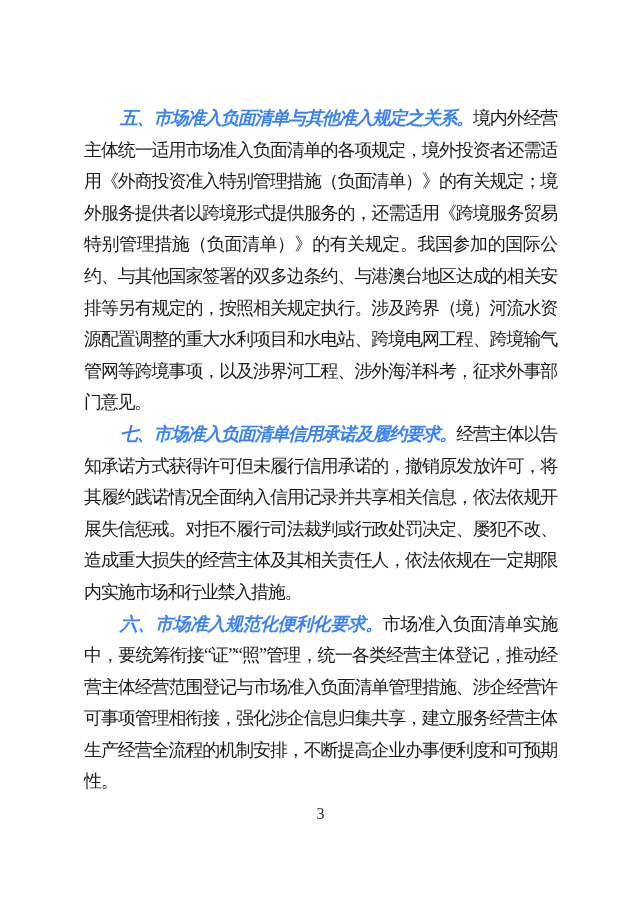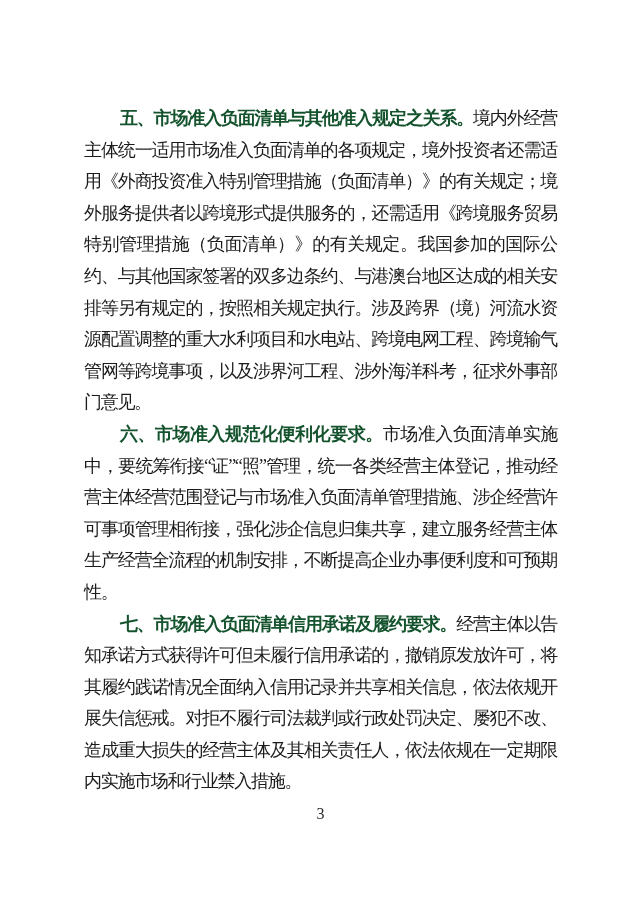--- a/index.html
+++ b/index.html
@@ -29,38 +29,39 @@
     color: #1b1b1b;
     text-align: justify;
     text-justify: auto;
     text-indent: 2em;
     line-break: strict;
     word-break: normal;
   }
   .para .hd {
     font-family: "Liberation Sans", sans-serif;
     font-weight: 700;
-    color: #14532d;
+    color: #3b82f6;
+    font-style: italic;
   }
   .page-number {
     margin: 0;
     padding: 0;
     text-align: center;
     font-family: "Liberation Serif", serif;
     font-size: 16px;
     line-height: 31.6px;
     color: #2b2b2b;
   }
 </style>
 </head>
 <body>
 
 <div class="page">
 
   <p class="para"><span class="hd">五、市场准入负面清单与其他准入规定之关系。</span><span>境内外经营主体统一适用市场准入负面清单的各项规定，境外投资者还需适用《外商投资准入特别管理措施（负面清单）》的有关规定；境外服务提供者以跨境形式提供服务的，还需适用《跨境服务贸易特别管理措施（负面清单）》的有关规定。我国参加的国际公约、与其他国家签署的双多边条约、与港澳台地区达成的相关安排等另有规定的，按照相关规定执行。涉及跨界（境）河流水资源配置调整的重大水利项目和水电站、跨境电网工程、跨境输气管网等跨境事项，以及涉界河工程、涉外海洋科考，征求外事部门意见。</span></p>
 
+  <p class="para"><span class="hd">七、市场准入负面清单信用承诺及履约要求。</span><span>经营主体以告知承诺方式获得许可但未履行信用承诺的，撤销原发放许可，将其履约践诺情况全面纳入信用记录并共享相关信息，依法依规开展失信惩戒。对拒不履行司法裁判或行政处罚决定、屡犯不改、造成重大损失的经营主体及其相关责任人，依法依规在一定期限内实施市场和行业禁入措施。</span></p>
+
   <p class="para"><span class="hd">六、市场准入规范化便利化要求。</span><span>市场准入负面清单实施中，要统筹衔接“证”“照”管理，统一各类经营主体登记，推动经营主体经营范围登记与市场准入负面清单管理措施、涉企经营许可事项管理相衔接，强化涉企信息归集共享，建立服务经营主体生产经营全流程的机制安排，不断提高企业办事便利度和可预期性。</span></p>
-
-  <p class="para"><span class="hd">七、市场准入负面清单信用承诺及履约要求。</span><span>经营主体以告知承诺方式获得许可但未履行信用承诺的，撤销原发放许可，将其履约践诺情况全面纳入信用记录并共享相关信息，依法依规开展失信惩戒。对拒不履行司法裁判或行政处罚决定、屡犯不改、造成重大损失的经营主体及其相关责任人，依法依规在一定期限内实施市场和行业禁入措施。</span></p>
 
   <p class="page-number">3</p>
 
 </div>
 
 </body></html>

